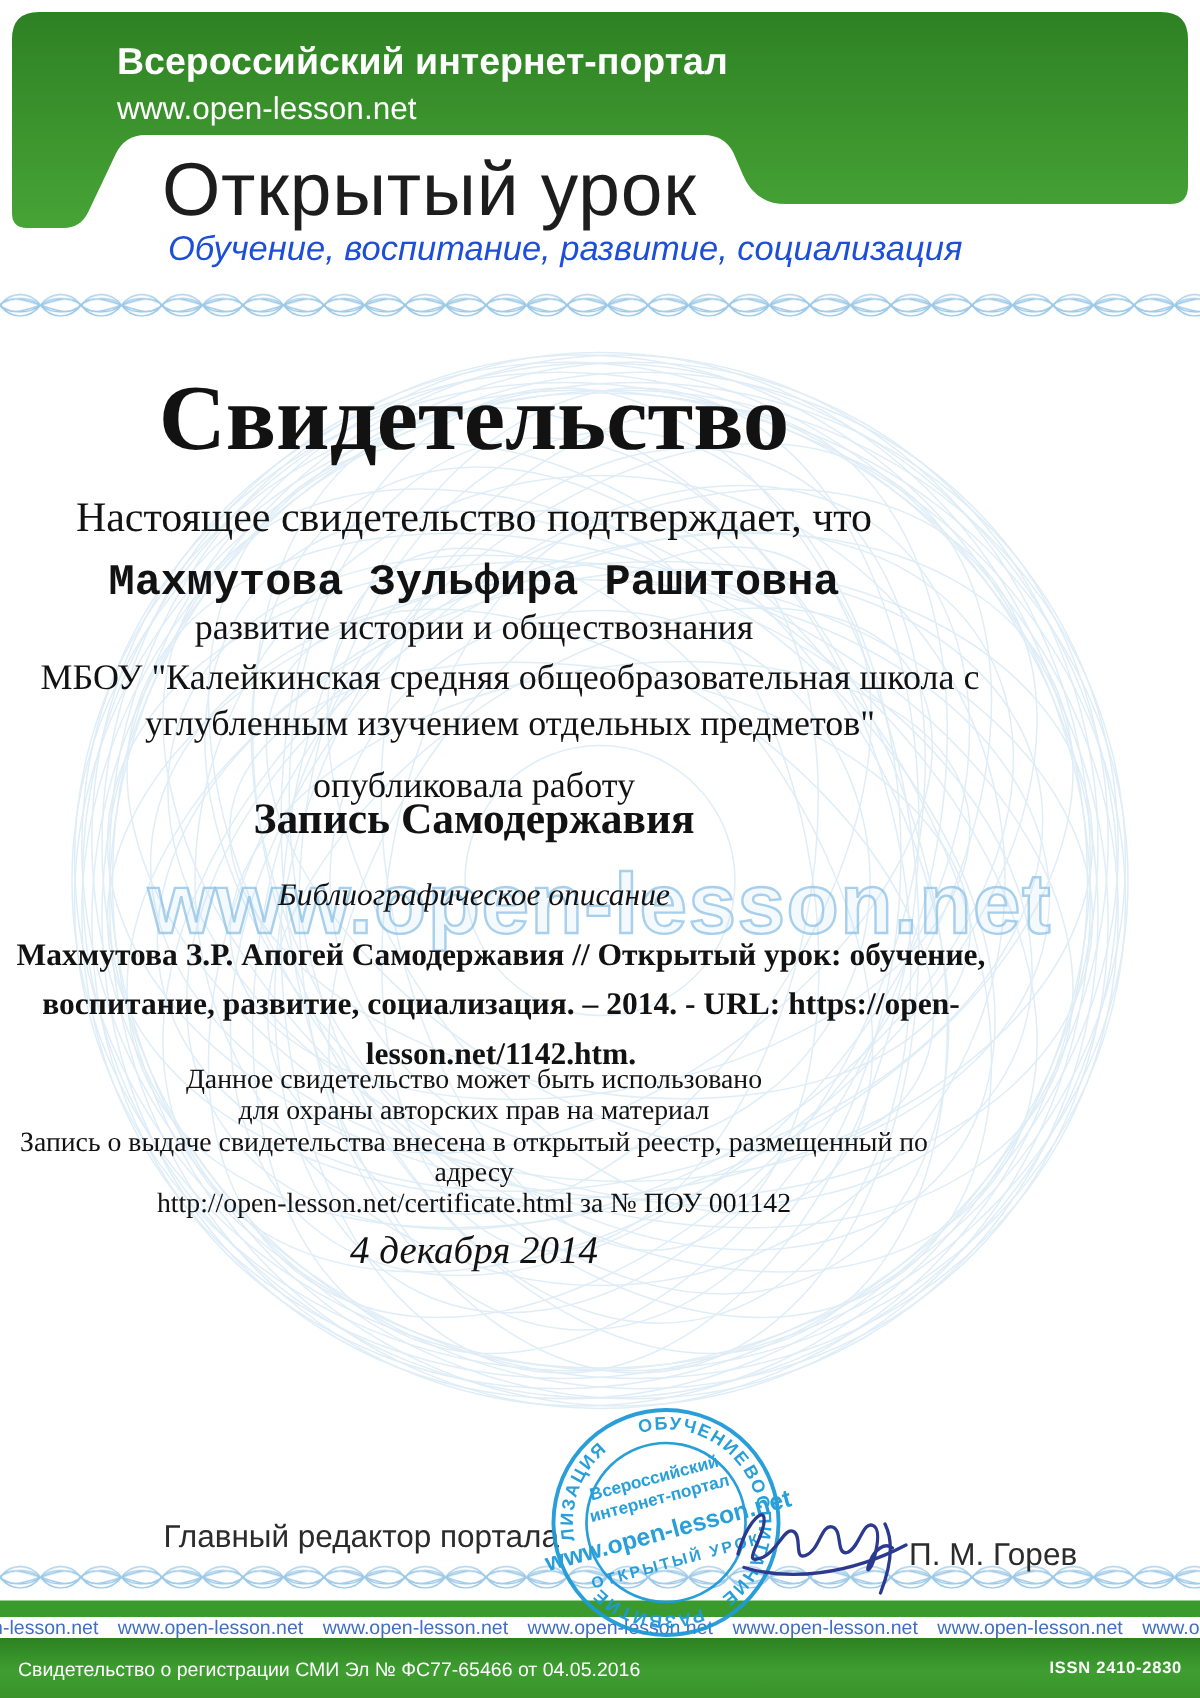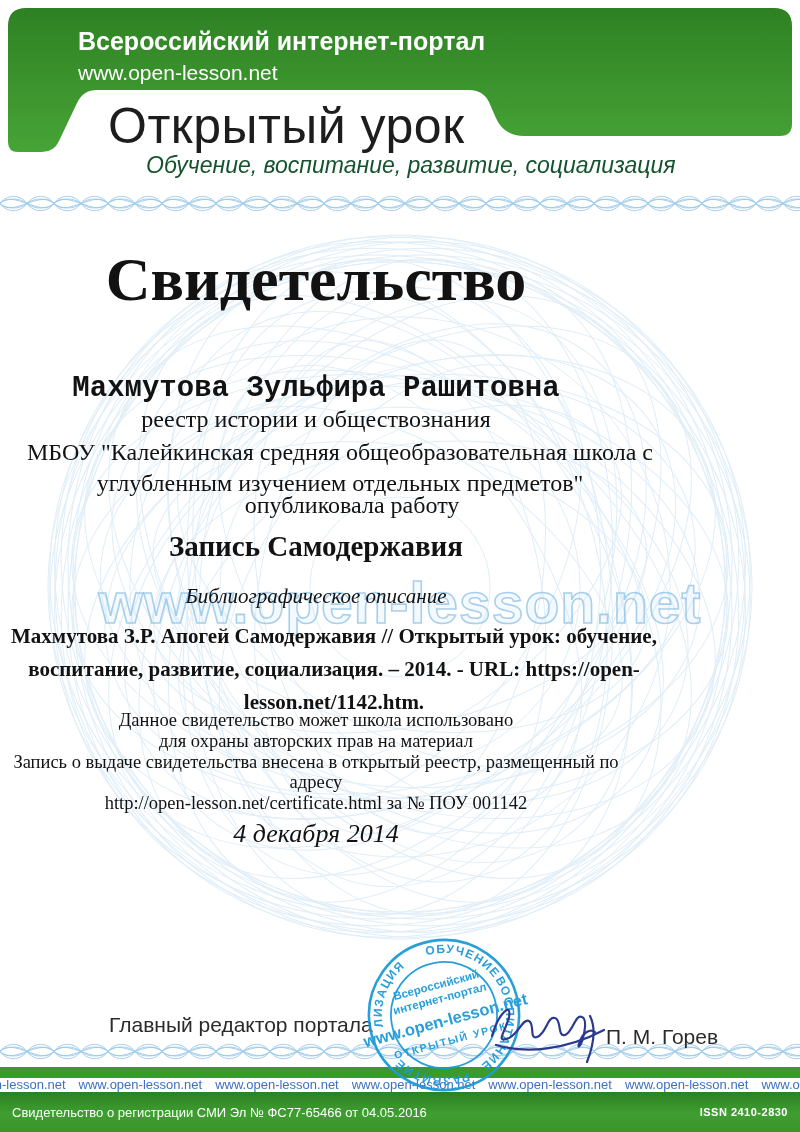--- a/index.html
+++ b/index.html
@@ -4,41 +4,41 @@
 <style>
   html,body{margin:0;padding:0;background:#ffffff;}
   .page{position:relative;width:800px;height:1132px;background:#ffffff;overflow:hidden;
         font-family:"Liberation Sans",sans-serif;}
 
   
   .hdr-svg{position:absolute;left:0;top:0;width:800px;height:160px;z-index:2;}
   .hdr-portal{position:absolute;left:78px;top:27px;font-size:25px;font-weight:bold;color:#fff;z-index:3;}
   .hdr-site{position:absolute;left:78px;top:61px;font-size:21px;color:#fff;z-index:3;}
   .brand{position:absolute;left:108px;top:97px;font-size:50px;color:#1d1d1d;z-index:3;letter-spacing:0.5px;}
-  .tagline{position:absolute;left:112px;top:152px;font-size:23px;font-style:italic;color:#14532d;z-index:3;margin-left:34px;}
+  .tagline{position:absolute;left:112px;top:152px;font-size:23px;font-style:italic;color:#1d4ed8;z-index:3;}
 
   
   .band{position:absolute;left:0;width:800px;height:21px;z-index:1;}
   .band-top{top:193px;}
   .band-bottom{top:1041px;}
   .rosette{position:absolute;left:0;top:215px;width:800px;height:758px;z-index:0;}
   .watermark{position:absolute;left:0;top:570px;width:800px;text-align:center;z-index:1;
              font-size:57px;font-weight:bold;letter-spacing:1px;color:rgba(190,220,242,0.18);
              -webkit-text-stroke:1.6px rgba(125,184,226,0.65);}
 
   
   .ser{position:absolute;left:0;width:632px;text-align:center;color:#121212;z-index:2;
        font-family:"Liberation Serif",serif;}
   .cert-title{top:244px;font-size:62px;font-weight:bold;}
   .confirm{top:330px;font-size:28px;}
   .recipient{top:372px;font-size:29px;font-weight:bold;font-family:Liberation Mono, monospace;}
   .position{top:406px;font-size:24px;}
   .school{top:437px;font-size:24px;line-height:31px;}
   .school span{display:block;width:680px;margin:0 auto;}
-  .action{top:492px;font-size:24px;margin-left:36px;}
+  .action{top:511px;font-size:24px;}
   .work-title{top:530px;font-size:29px;font-weight:bold;}
   .biblio{top:584px;font-size:21px;font-style:italic;}
   .citation{top:620px;font-size:21px;font-weight:bold;line-height:33px;}
   .citation span{display:block;width:668px;margin:0 auto;font-family:Liberation Serif, serif;}
   .fineprint{top:710px;font-size:18.5px;line-height:20.8px;}
   .cert-date{top:819px;font-size:26px;font-style:italic;}
 
   
   .editor-label{position:absolute;left:109px;top:1013px;font-size:21px;color:#2b2b2b;z-index:2;}
   .editor-name{position:absolute;left:606px;top:1013px;font-size:21px;color:#2b2b2b;z-index:2;margin-top:12px;}
@@ -151,33 +151,34 @@
         <circle cx="400" cy="372" r="90"></circle>
         <circle cx="400" cy="372" r="180"></circle>
         <circle cx="400" cy="372" r="270"></circle>
         <circle cx="400" cy="372" r="345"></circle>
       </g>
   </svg>
 
   <div class="watermark">www.open-lesson.net</div>
 
   <div class="ser cert-title">Свидетельство</div>
+  <div class="ser confirm">Настоящее свидетельство подтверждает, что</div>
   <div class="ser recipient">Махмутова Зульфира Рашитовна</div>
-  <div class="ser position">реестр истории и обществознания</div>
+  <div class="ser position">развитие истории и обществознания</div>
   <div class="ser school">
       <span>МБОУ "Калейкинская средняя общеобразовательная школа с углубленным изучением отдельных предметов"</span>
     </div>
   <div class="ser action">опубликовала работу</div>
   <div class="ser work-title">Запись Самодержавия</div>
   <div class="ser biblio">Библиографическое описание</div>
   <div class="ser citation">
       <span>Махмутова З.Р. Апогей Самодержавия // Открытый урок: обучение, воспитание, развитие, социализация. – 2014. - URL: https://open-lesson.net/1142.htm.</span>
     </div>
   <div class="ser fineprint">
-    <div>Данное свидетельство может школа использовано</div>
+    <div>Данное свидетельство может быть использовано</div>
     <div>для охраны авторских прав на материал</div>
     <div>Запись о выдаче свидетельства внесена в открытый реестр, размещенный по адресу</div>
     <div>http://open-lesson.net/certificate.html за № ПОУ 001142</div>
   </div>
   <div class="ser cert-date">4 декабря 2014</div>
 
   <div class="editor-label">Главный редактор портала</div>
   <div class="editor-name">П. М. Горев</div>
 
   <svg class="stamp" viewBox="0 0 176 176">

